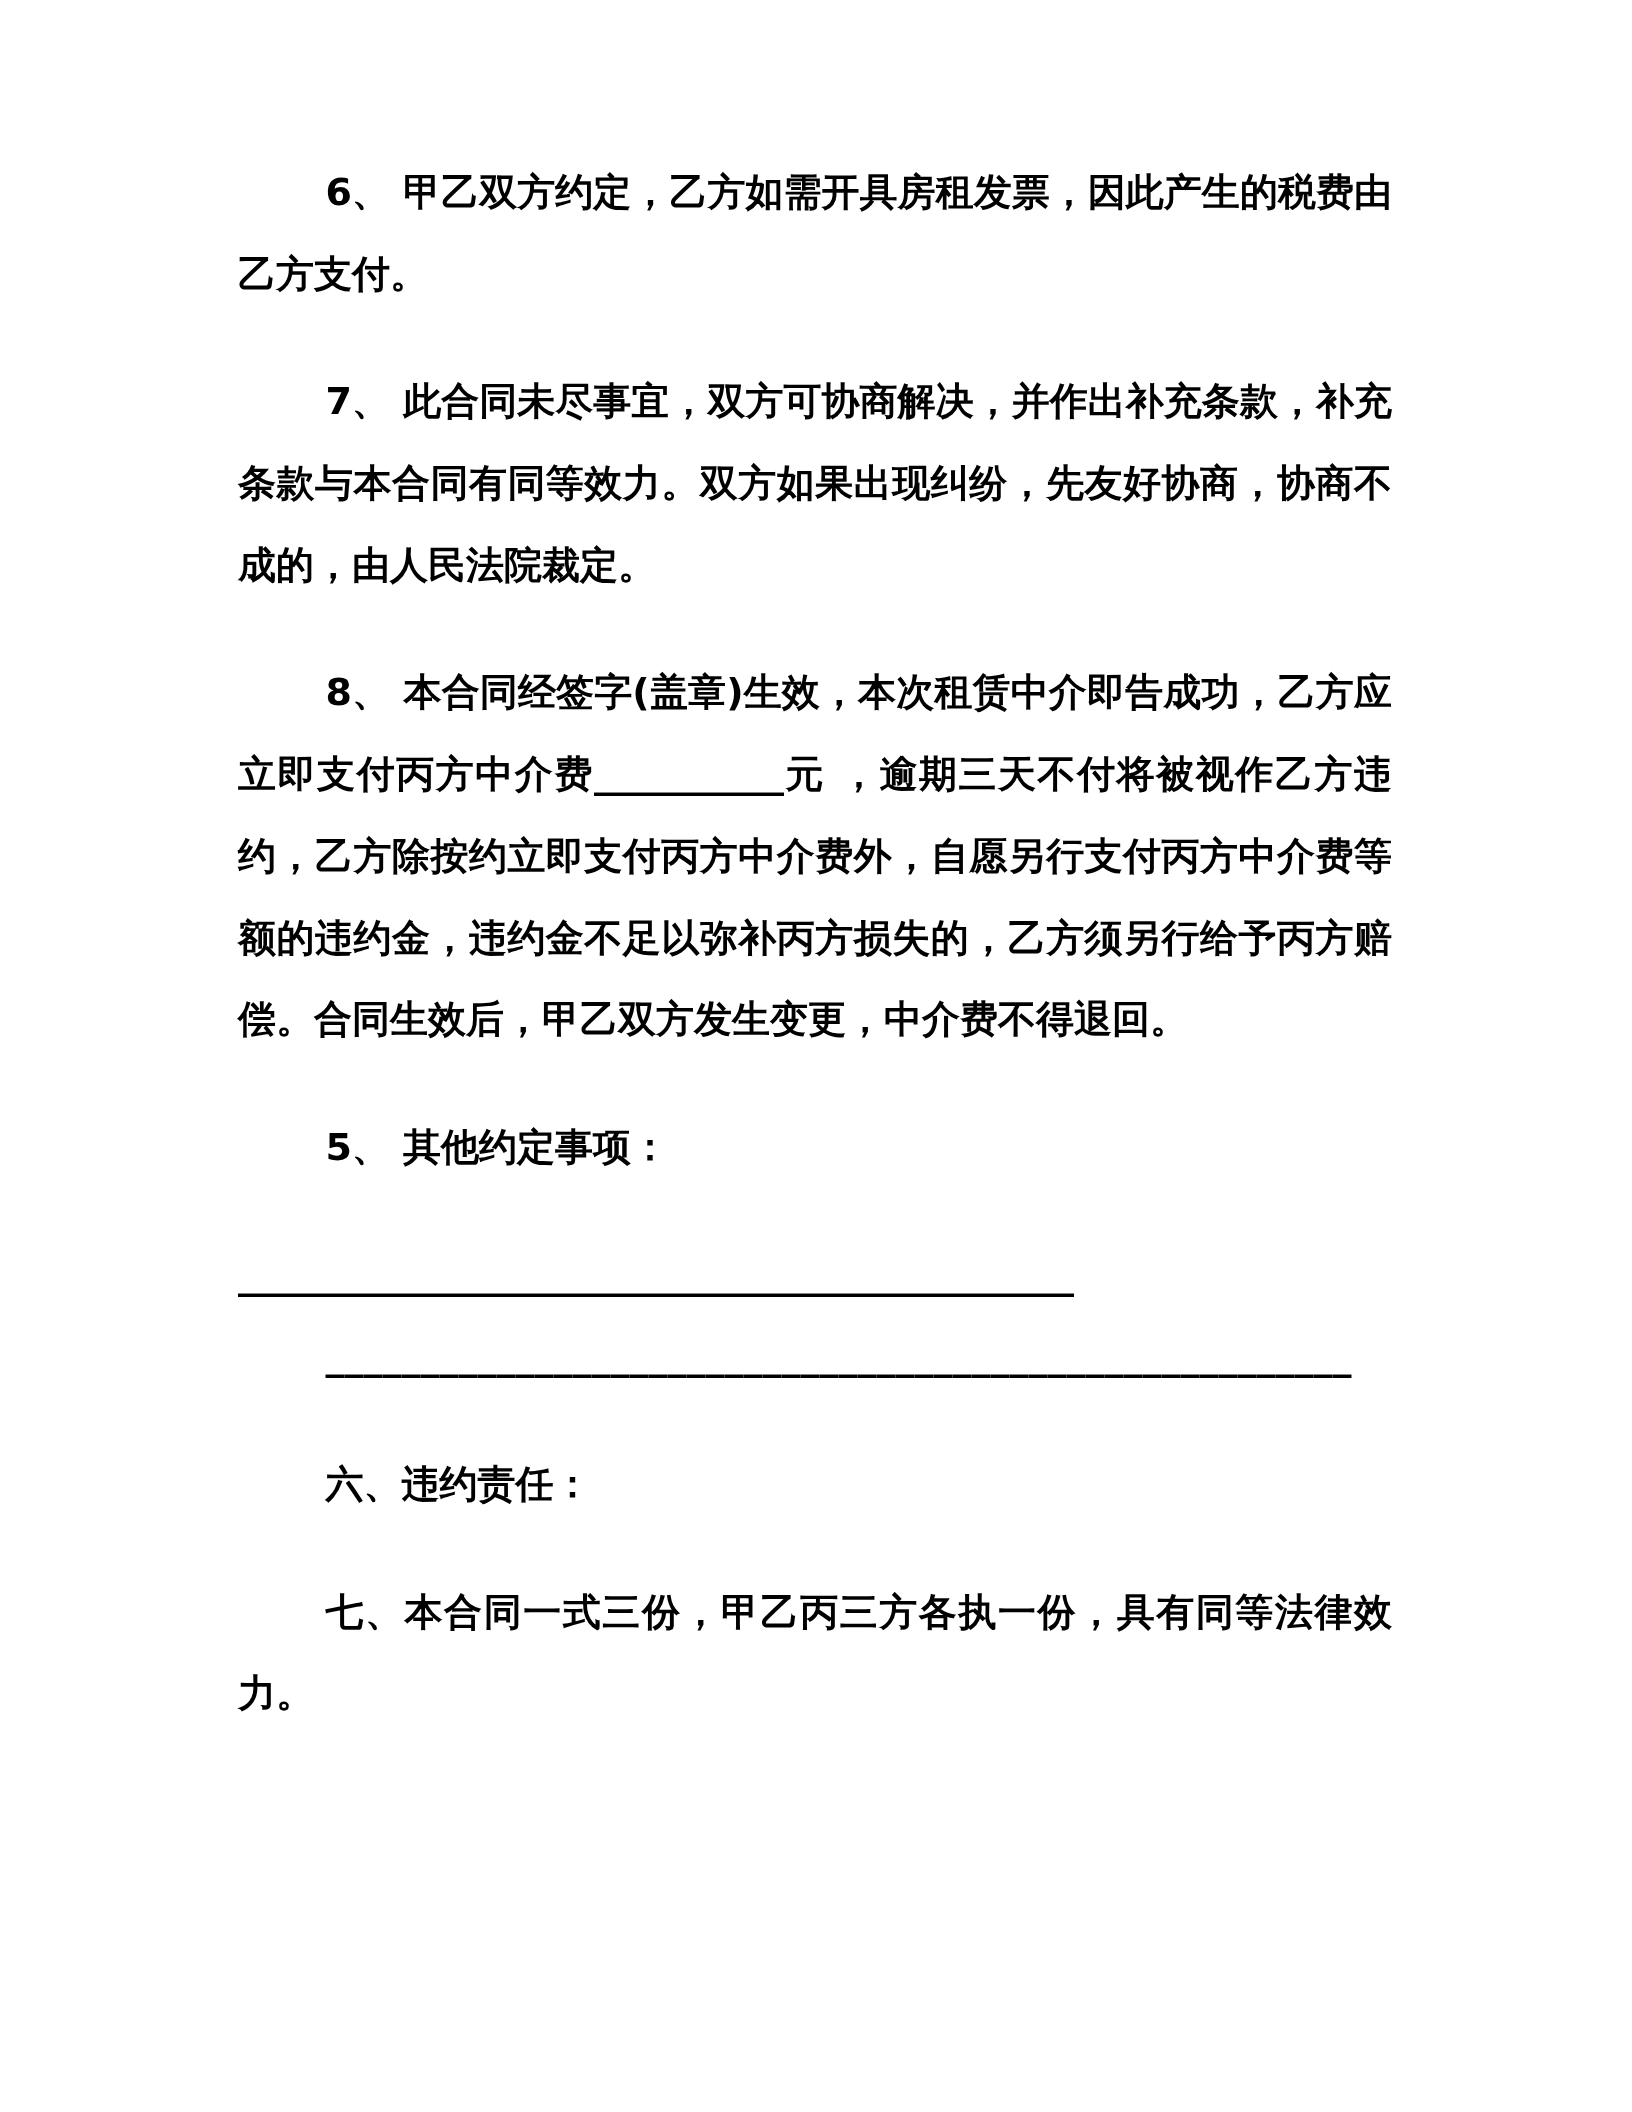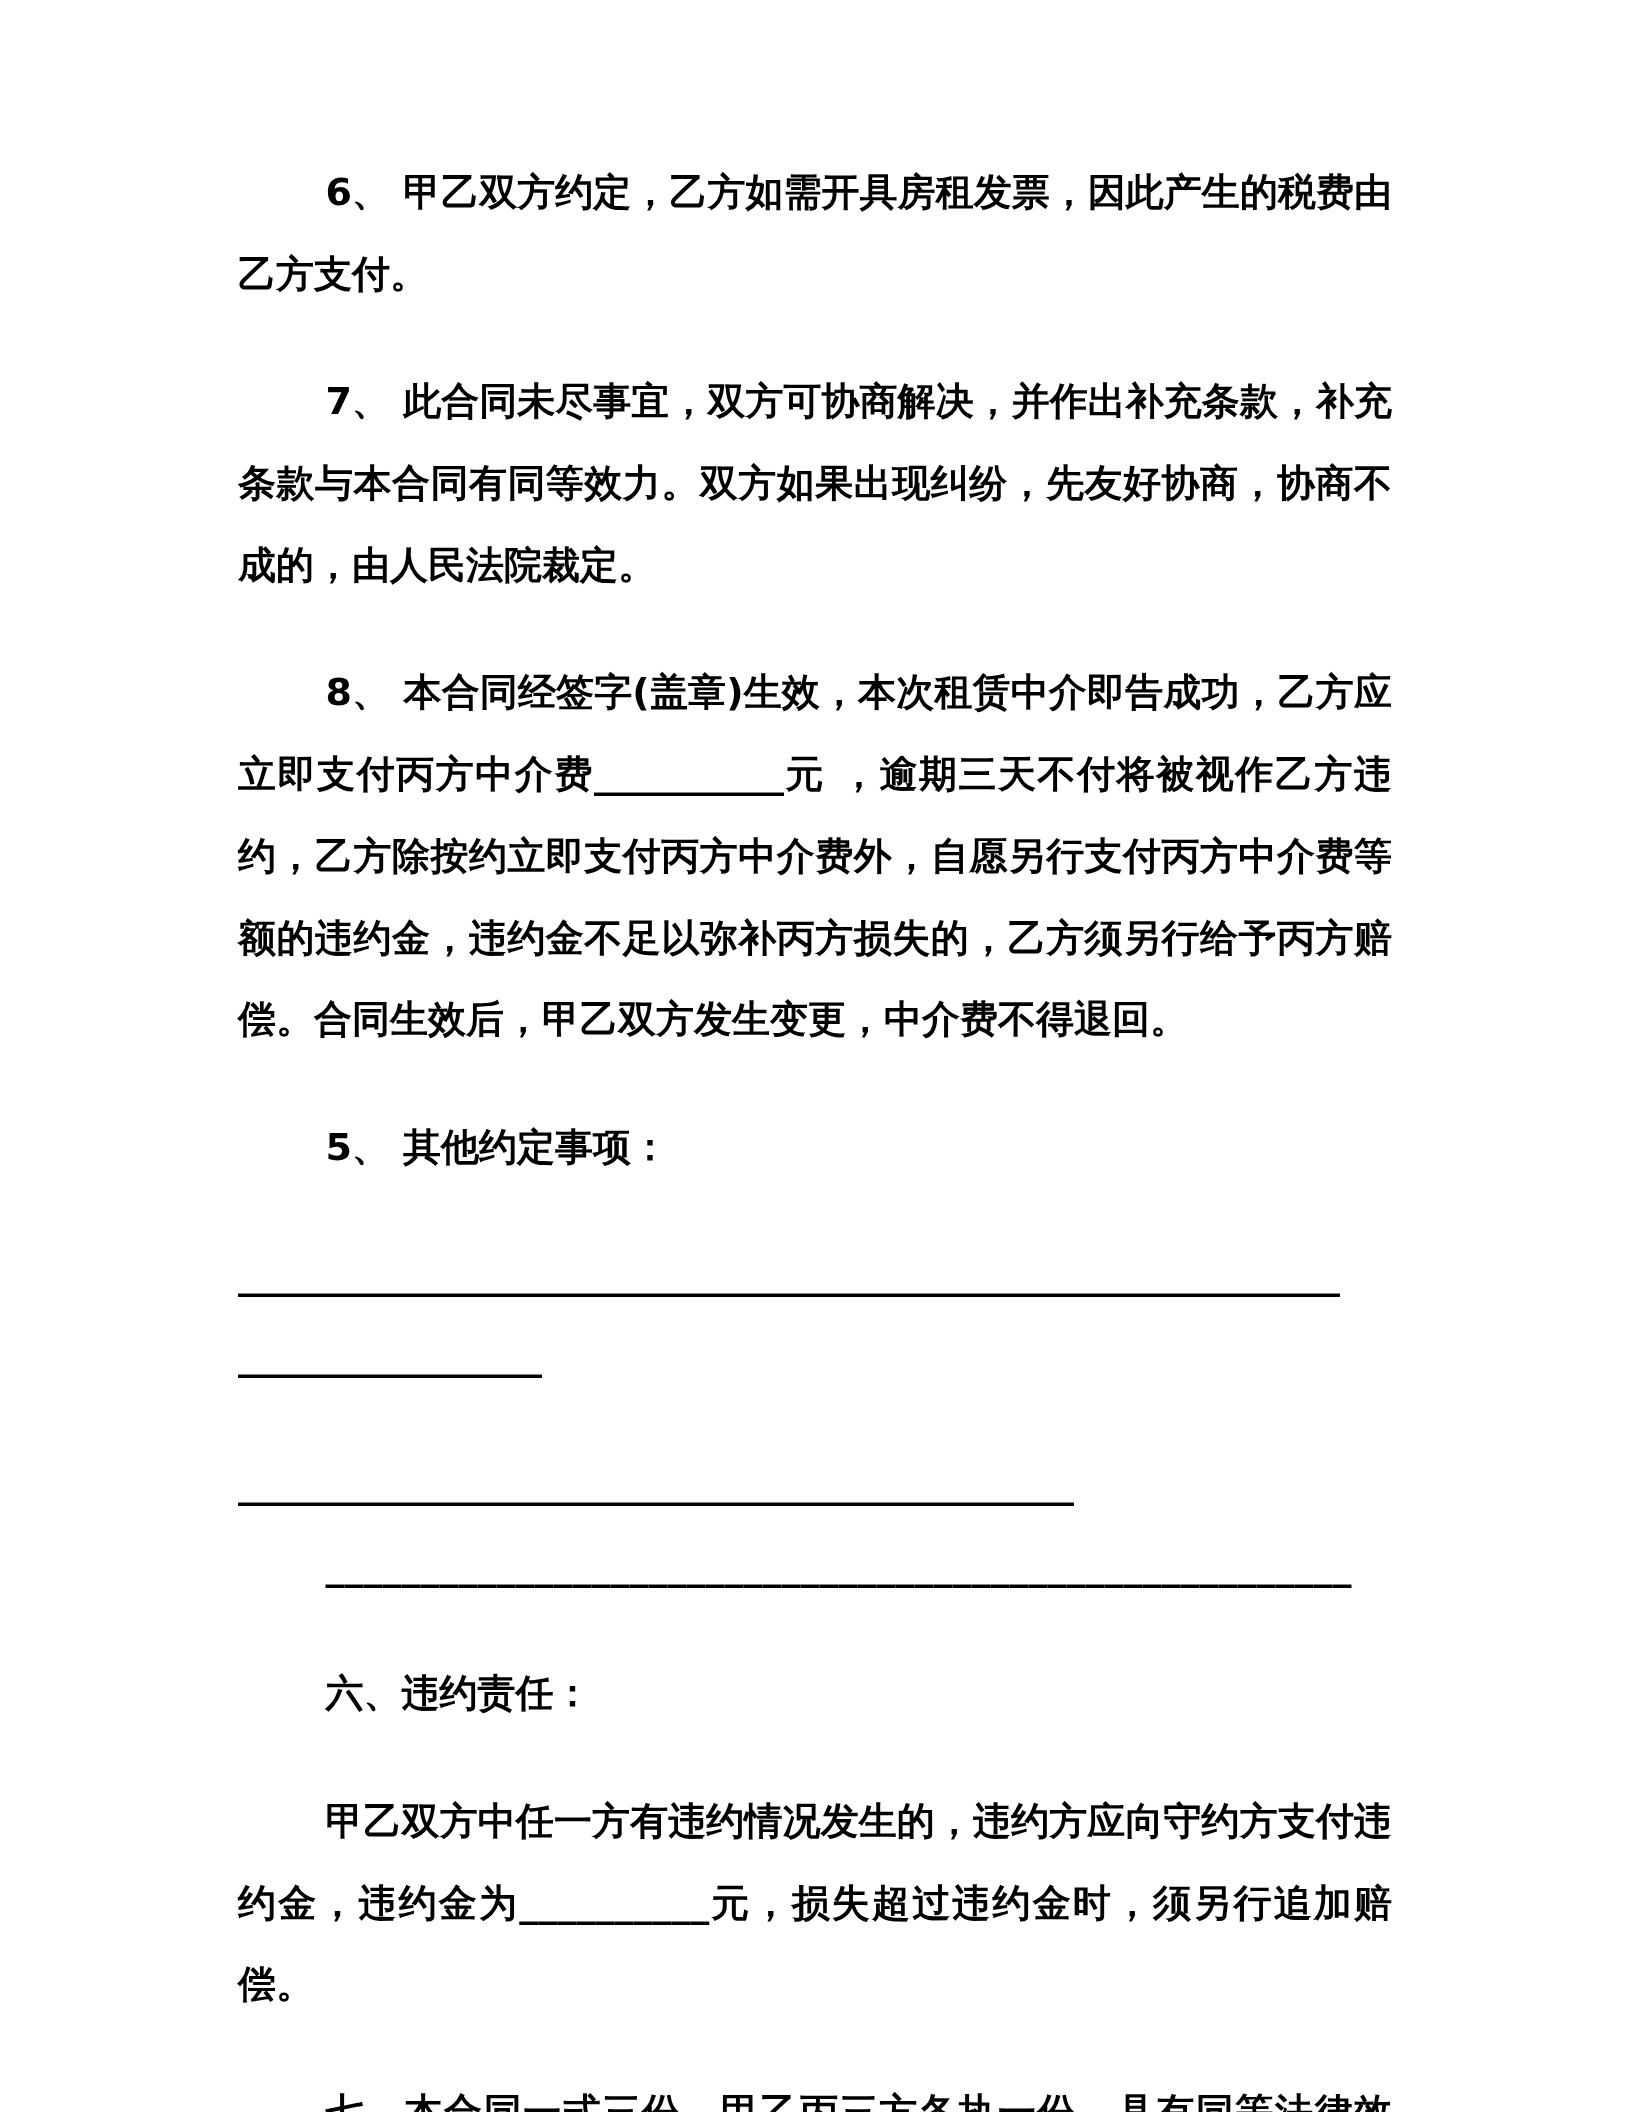--- a/index.html
+++ b/index.html
@@ -37,29 +37,24 @@
 <div class="page">
 
   <p class="para indent">6、 甲乙双方约定，乙方如需开具房租发票，因此产生的税费由乙方支付。</p>
 
   <p class="para indent">7、 此合同未尽事宜，双方可协商解决，并作出补充条款，补充条款与本合同有同等效力。双方如果出现纠纷，先友好协商，协商不成的，由人民法院裁定。</p>
 
   <p class="para indent">8、 本合同经签字(盖章)生效，本次租赁中介即告成功，乙方应立即支付丙方中介费__________元 ，逾期三天不付将被视作乙方违约，乙方除按约立即支付丙方中介费外，自愿另行支付丙方中介费等额的违约金，违约金不足以弥补丙方损失的，乙方须另行给予丙方赔偿。合同生效后，甲乙双方发生变更，中介费不得退回。</p>
 
   <p class="para indent">5、 其他约定事项：</p>
 
-  <div class="para">
-    <div class="fill-line">__________________________________________________________</div>
-    <div class="fill-line">________________</div>
-  </div>
 
   <div class="para">
     <div class="fill-line">____________________________________________</div>
     <div class="fill-line indent">______________________________________________________</div>
   </div>
 
   <p class="para indent">六、违约责任：</p>
 
-  <p class="para indent">甲乙双方中任一方有违约情况发生的，违约方应向守约方支付违约金，违约金为__________元，损失超过违约金时，须另行追加赔偿。</p>
 
   <p class="para indent">七、本合同一式三份，甲乙丙三方各执一份，具有同等法律效力。</p>
 
 </div>
 
 </body></html>

